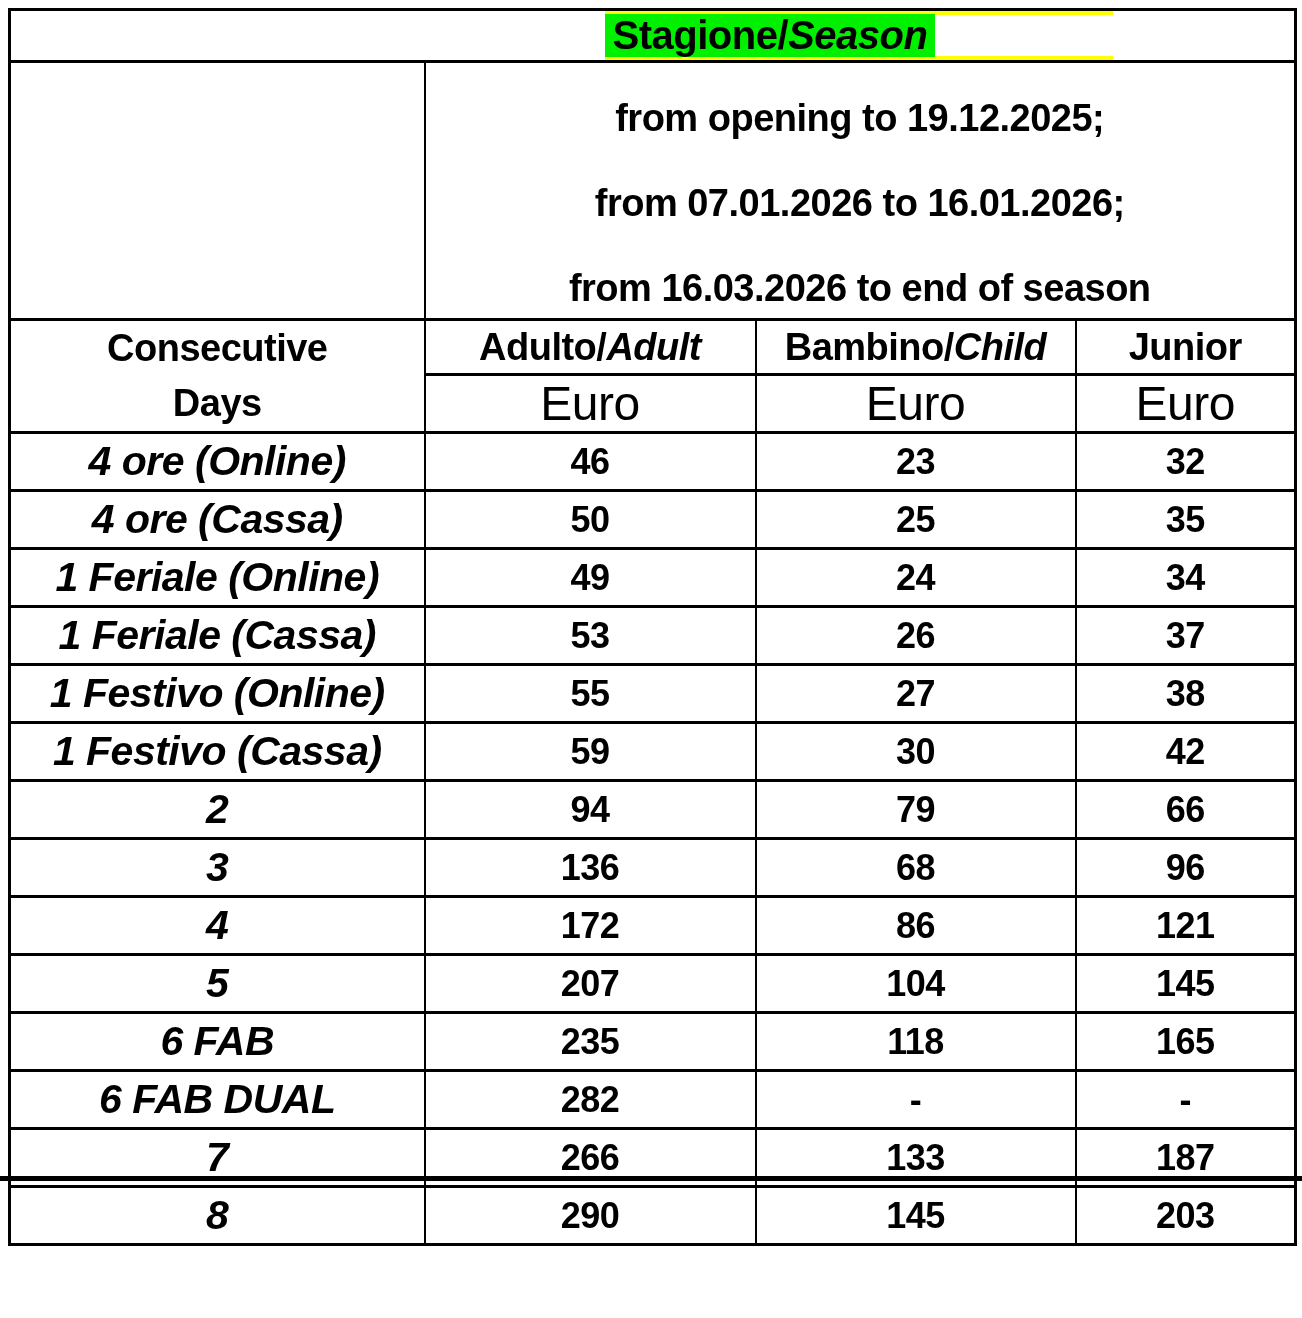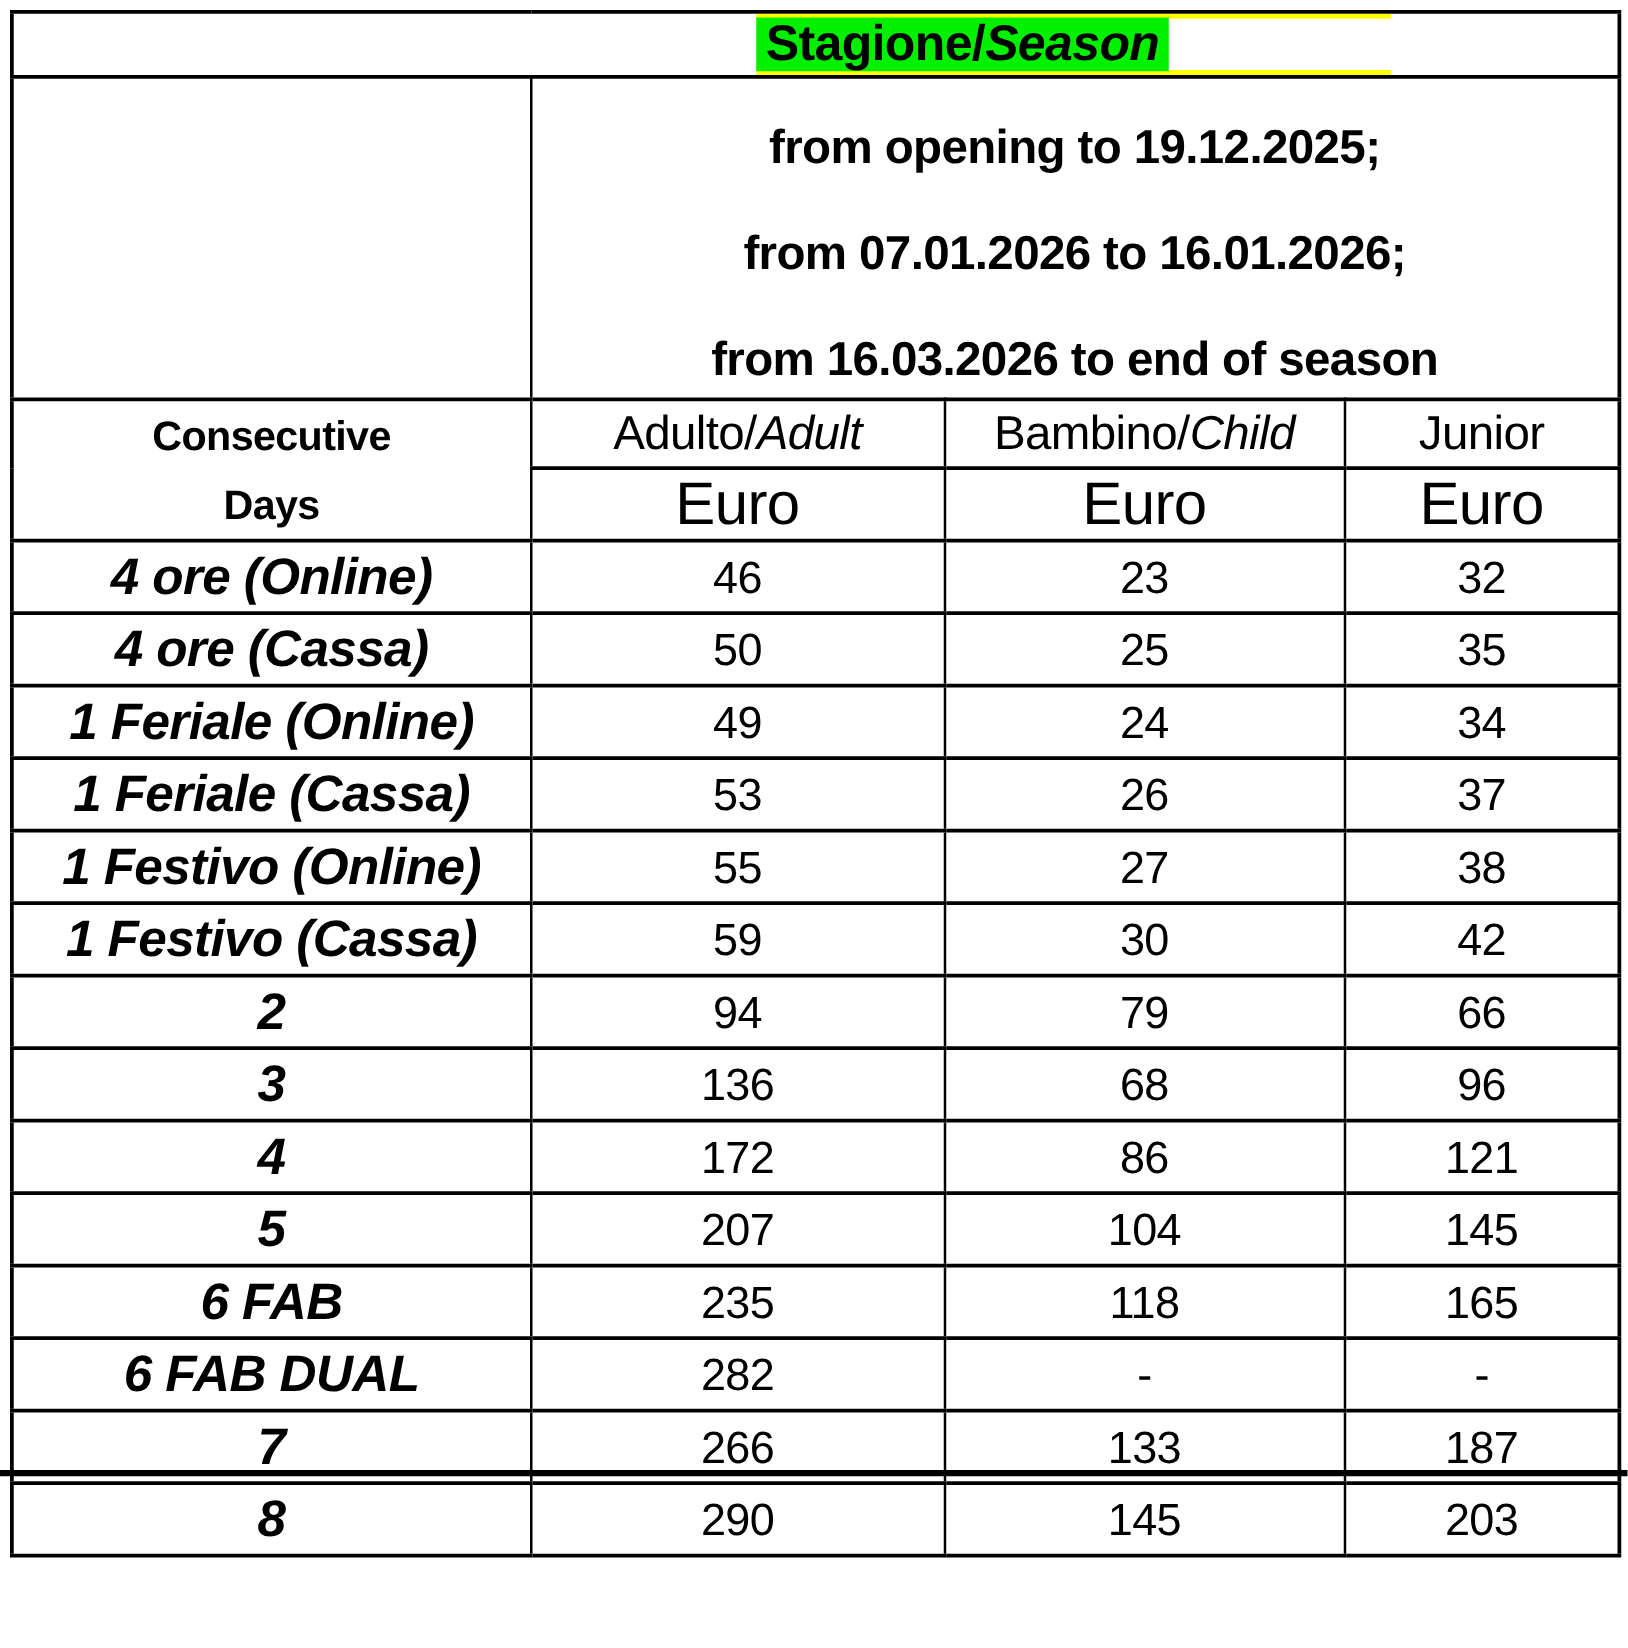--- a/index.html
+++ b/index.html
@@ -60,30 +60,30 @@
   .season-highlight .it { font-style: italic; }
 
   
   tr.dates-row { height: 177px; }
   td.dates-cell { font-size: 38px; font-weight: bold; }
   .date-line { line-height: 59px; white-space: nowrap; margin-top: 26px; }
 
   
   tr.colhead-row { height: 55px; }
   tr.unit-row { height: 56px; }
-  td.days-cell { font-size: 33px; font-weight: bold; }
+  td.days-cell { font-size: 38px; font-weight: bold; }
   td.days-cell .line { line-height: 55px; }
-  td.colhead { font-size: 38px; font-weight: normal; white-space: nowrap; margin-top: 28px; }
+  td.colhead { font-size: 38px; font-weight: bold; white-space: nowrap; margin-top: 28px; }
   td.colhead .it { font-style: italic; }
   td.unit { font-size: 48px; font-weight: normal; }
 
   
   tr.data-row { height: 58px; }
   td.lbl { font-size: 41px; font-weight: bold; white-space: nowrap; font-style: italic; }
-  td.num { font-size: 36px; font-weight: normal; }
+  td.num { font-size: 36px; font-weight: bold; }
 
   
   .bottom-rule {
     position: absolute; left: 0; top: 1176px;
     width: 1302px; height: 5px;
     background: var(--ink);
   }
 
   
   .notes {

